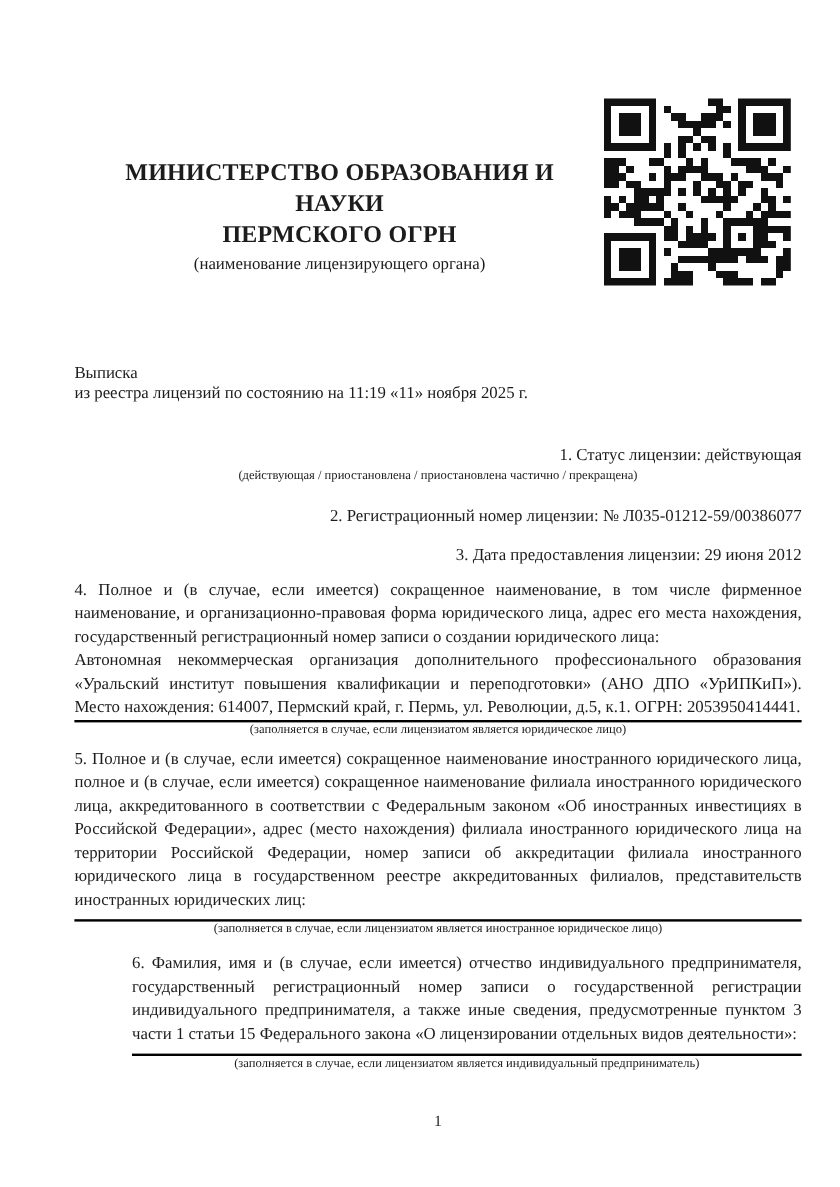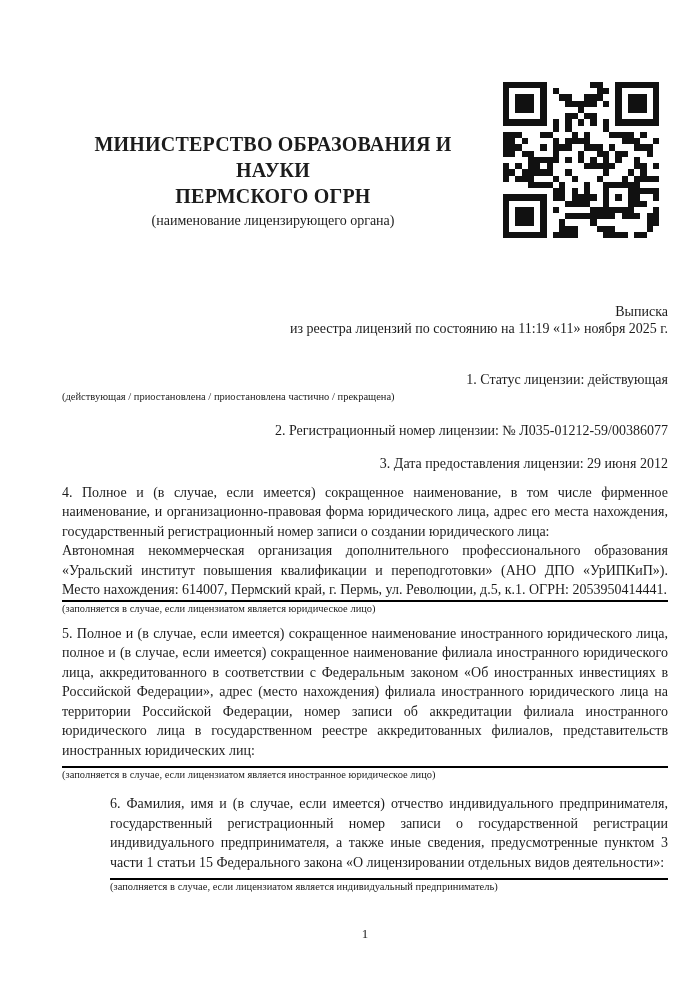--- a/index.html
+++ b/index.html
@@ -23,21 +23,21 @@
     left: 503px;
     width: 156px;
     height: 156px;
   }
   .qr svg { width: 156px; height: 156px; display: block; }
 
   
   .header {
     position: absolute;
     top: 131px;
-    left: 58px;
+    left: 68px;
     width: 430px;
     text-align: center;
   }
   .header-line {
     font-weight: bold;
     font-size: 20px;
     line-height: 26px;
     letter-spacing: 0.2px;
   }
   .header-caption {
@@ -48,28 +48,29 @@
 
   
   .content {
     position: absolute;
     top: 303px;
     left: 62px;
     width: 606px;
     font-size: 14px;
     line-height: 19.5px;
   }
-  .doc-title { text-align: right; }
+  .doc-title { text-align: left; }
   .doc-title div { font-size: 14px; line-height: 17px; }
 
   .para { text-align: justify; }
   .line { text-align: right; }
   .note {
     font-size: 10.5px;
     line-height: 13px;
+    text-align: center;
   }
   .rule {
     border-top: 2px solid #000000;
     height: 0;
   }
   .blank-line { height: 6px; }
 
   .item1 { margin-top: 33px; }
   .item2 { margin-top: 18px; }
   .item3 { margin-top: 14px; }

